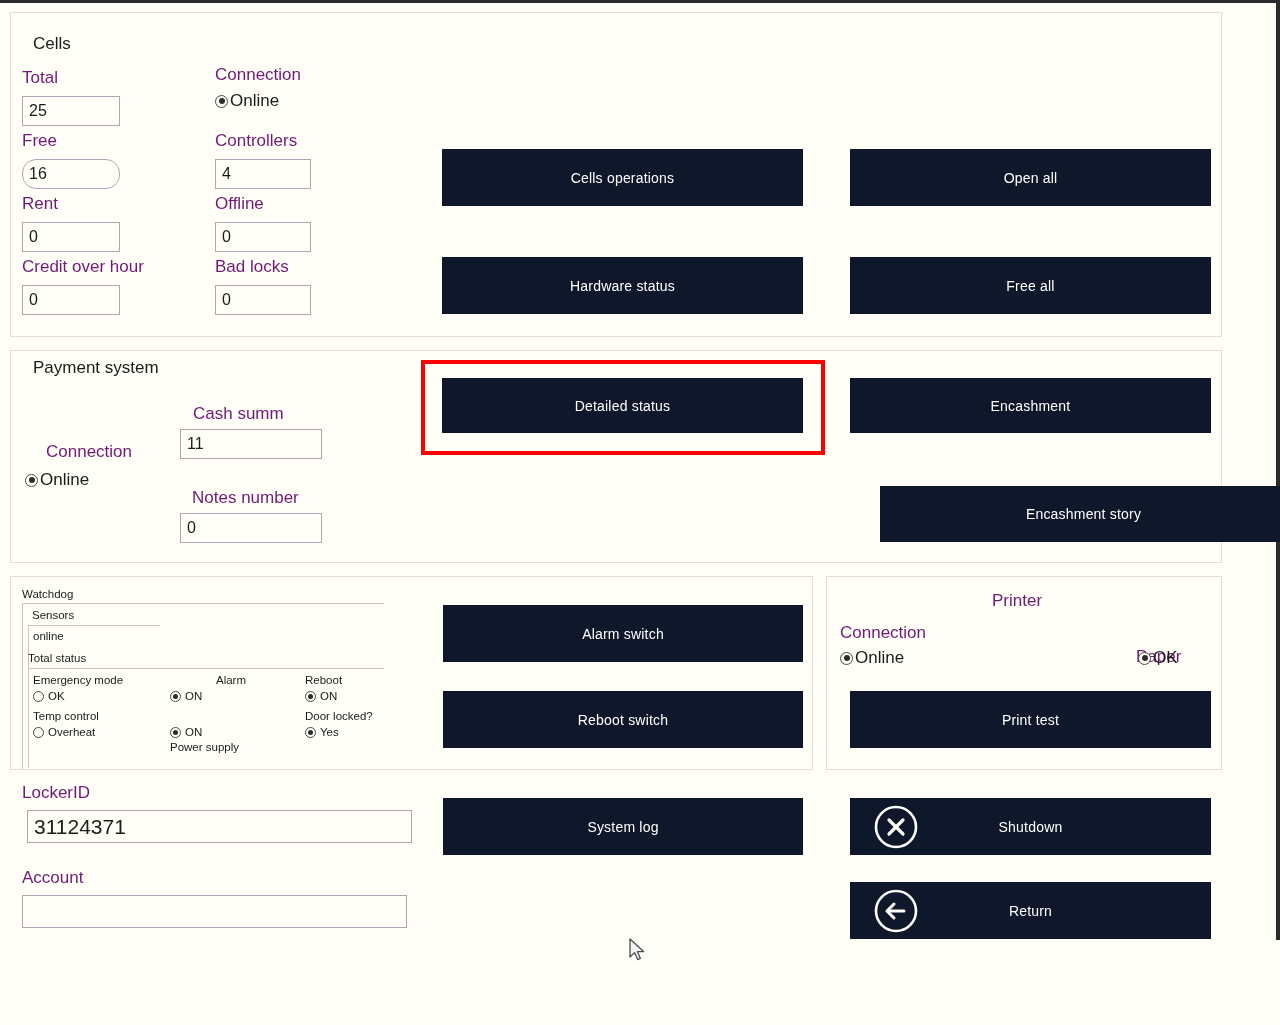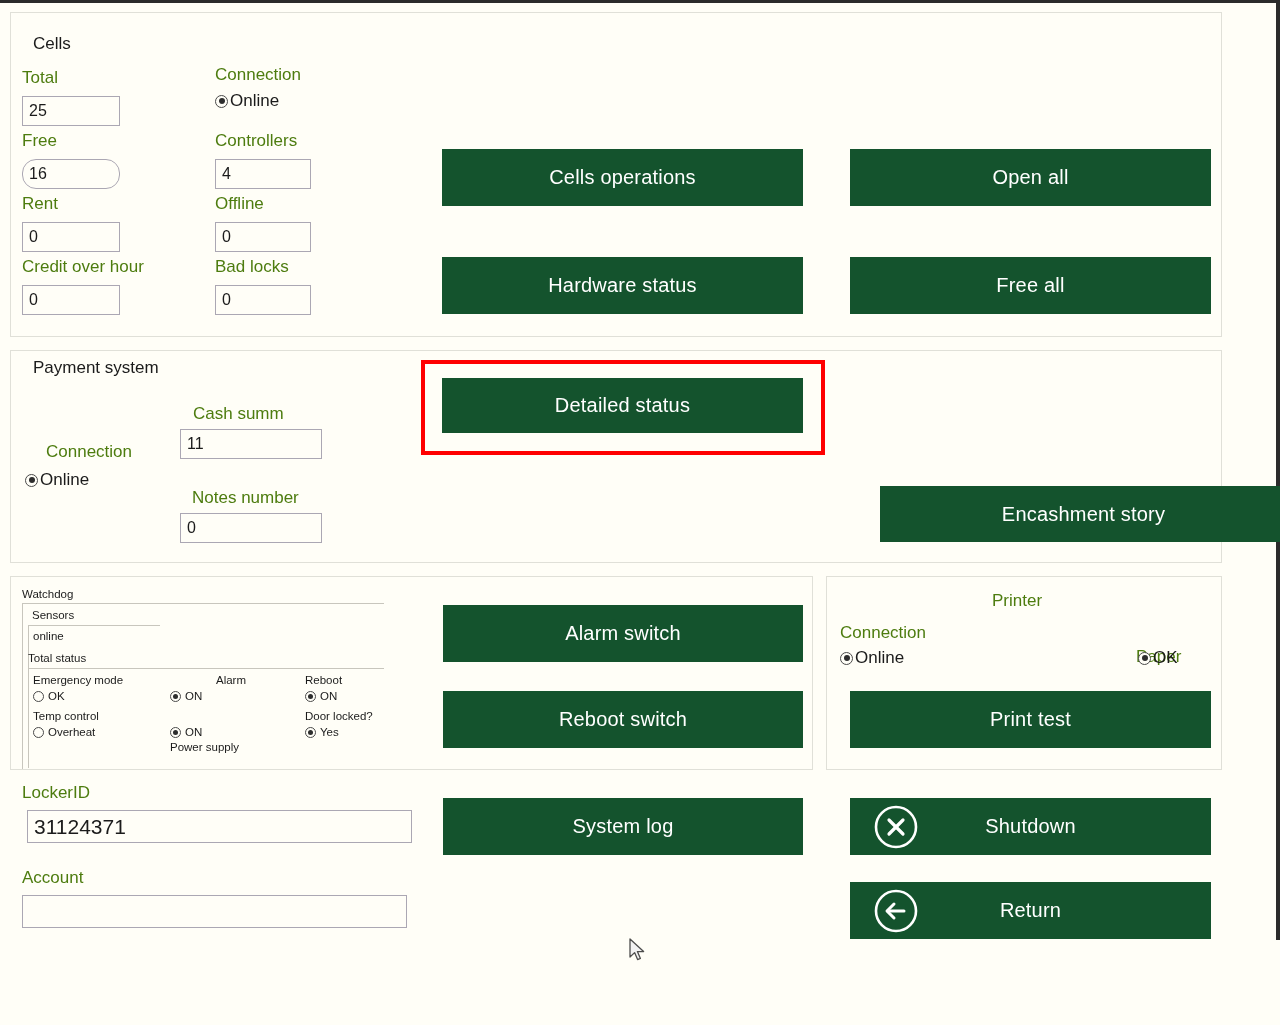--- a/index.html
+++ b/index.html
@@ -48,21 +48,21 @@
     position: absolute;
     font-size: 17px;
     color: #1b1b1b;
     white-space: nowrap;
   }
 
   
   .lbl {
     position: absolute;
     font-size: 17px;
-    color: #4d7c0f;
+    color: #701a75;
     white-space: nowrap;
   }
   .lbl-sm {
     position: absolute;
     font-size: 11.5px;
     color: #1b1b1b;
     white-space: nowrap;
   }
   .field {
     position: absolute;
@@ -112,24 +112,24 @@
     color: #1b1b1b;
   }
   .radio-row.small .radio { width: 11px; height: 11px; }
   .radio-row.small .radio.on::after { width: 5px; height: 5px; margin:-2.5px 0 0 -2.5px; }
   .radio-row.small .rlabel { font-size: 11.5px; margin-left: 4px; }
 
   
   .btn {
     position: absolute;
     box-sizing: border-box;
-    background: #14532d;
+    background: #0f172a;
     border: none;
     color: #ffffff;
-    font-size: 20px;
+    font-size: 14px;
     font-family: "Liberation Sans", sans-serif;
     display: flex;
     align-items: center;
     justify-content: center;
     cursor: pointer;
     padding: 16px;
     letter-spacing: .2px;
   }
   .btn.with-icon {
     justify-content: center;
@@ -223,20 +223,21 @@
 
   <div class="lbl" style="left:193px; top:401px;">Cash summ</div>
   <input class="field" readonly="" style="left: 180px; top: 426px; width: 142px; height: 30px;" value="11">
 
   <div class="lbl" style="left:192px; top:485px;">Notes number</div>
   <input class="field" readonly="" style="left: 180px; top: 510px; width: 142px; height: 30px;" value="0">
 
   <button class="btn" style="left:442px; top:375px; width:361px; height:55px;">Detailed status</button>
   <div class="highlight" style="left:421px; top:357px; width:404px; height:95px;"></div>
 
+  <button class="btn" style="left:850px; top:375px; width:361px; height:55px;">Encashment</button>
   <button class="btn" style="left:838px; top:483px; width:407px; height:56px;margin-left:42px;">Encashment story</button>
 
   <div class="panel" style="left:10px; top:573px; width:803px; height:194px;">
   </div>
   <div class="lbl-sm" style="left:22px; top:585px;">Watchdog</div>
 
   <div class="wd-frame" style="left:22px; top:600px; width:362px; height:166px;"></div>
   <div class="lbl-sm" style="left:32px; top:606px;">Sensors</div>
 
   <div class="wd-frame" style="left:28px; top:622px; width:132px; height:143px;"></div>

